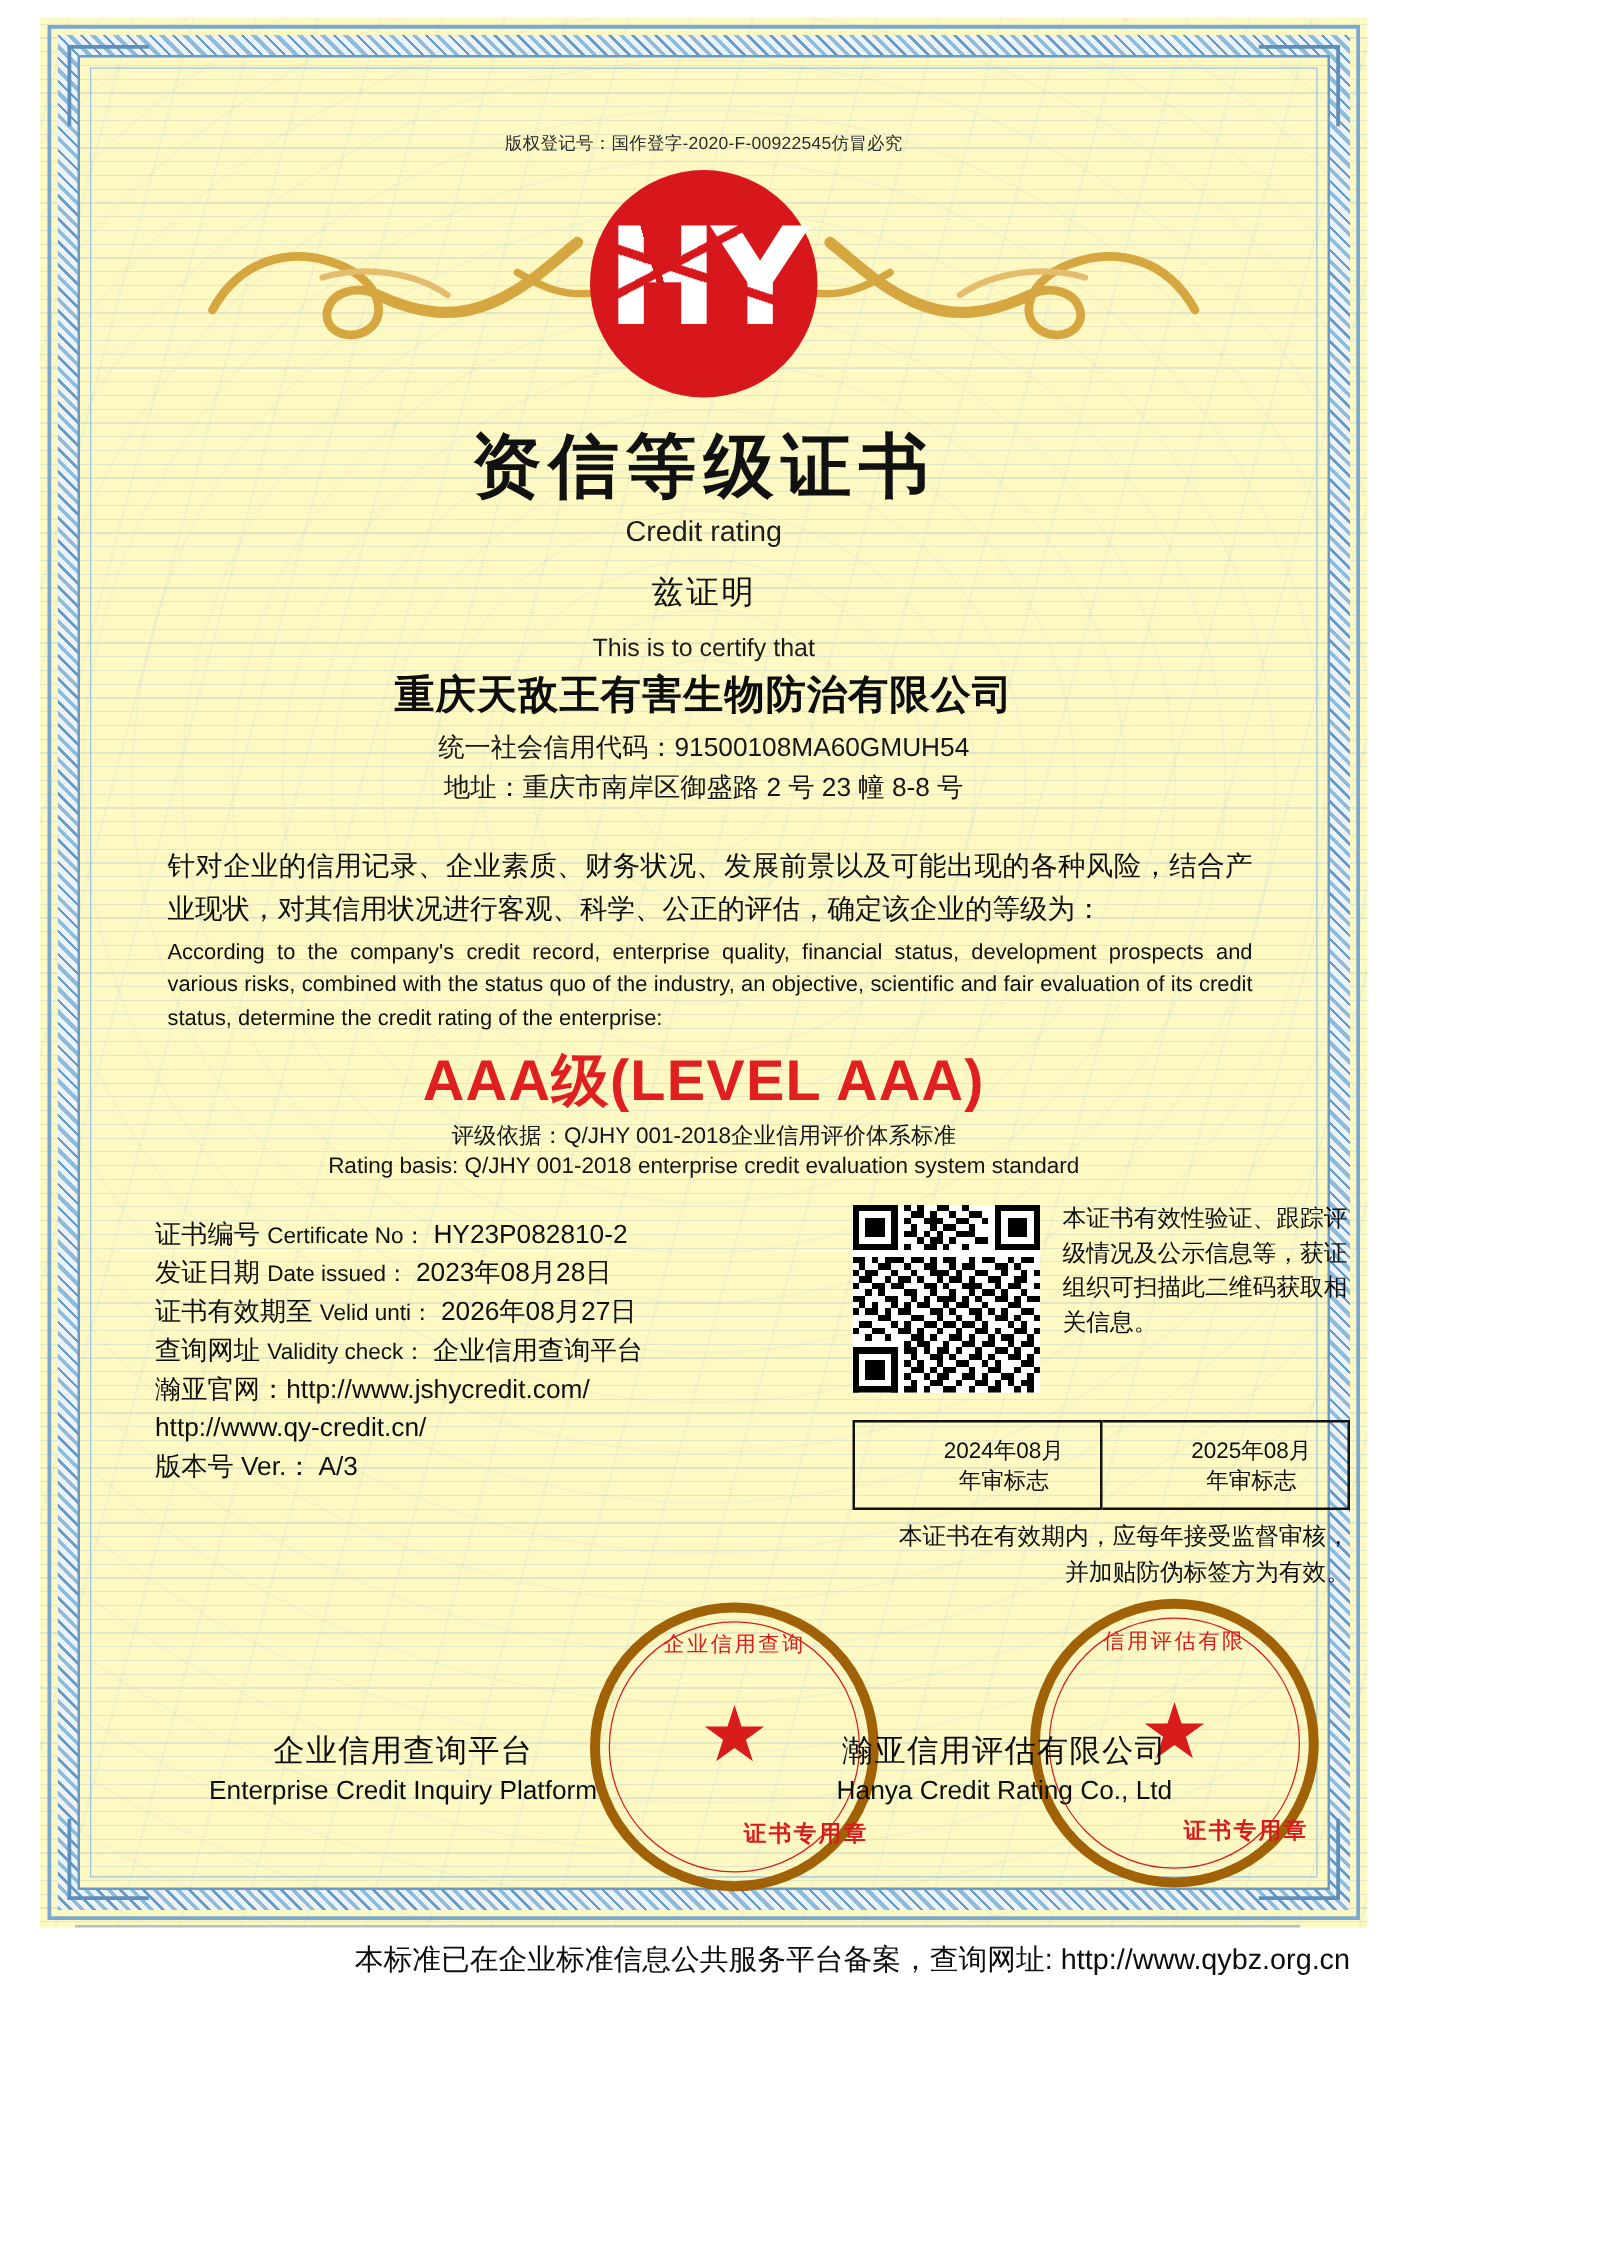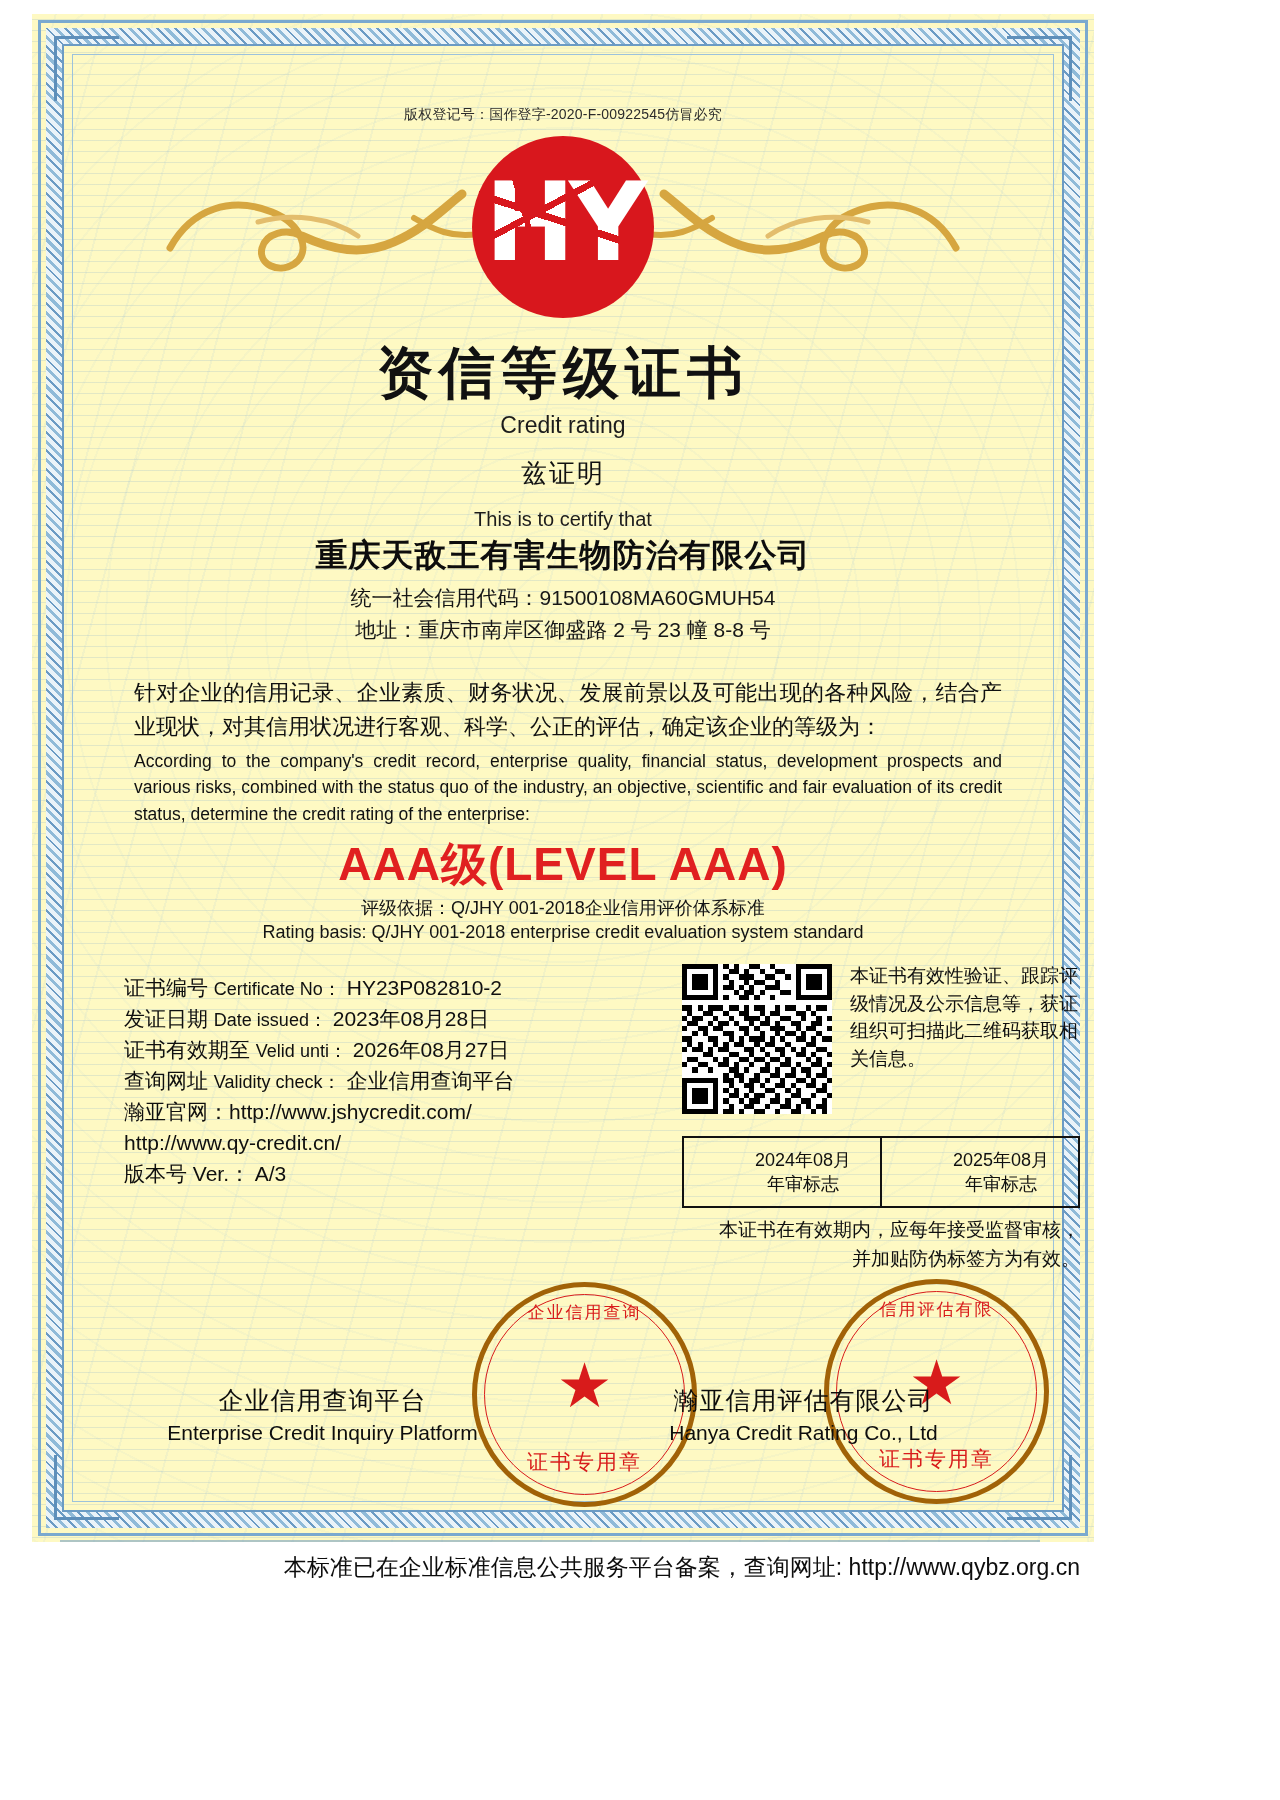--- a/index.html
+++ b/index.html
@@ -362,21 +362,21 @@
     line-height: 1.5;
     color: #0f0f0f;
   }
 
   
   .seal {
     position: absolute;
     width: 215px;
     height: 215px;
     border-radius: 50%;
-    border: 5px solid #a16207;
+    border: 8px solid #a16207;
     color: #d81b1b;
   }
   .seal.left { left: 390px; top: 1218px; }
   .seal.right { left: 742px; top: 1215px; }
   .seal-inner-ring {
     position: absolute;
     inset: 7px;
     border-radius: 50%;
     border: 1.5px solid #d81b1b;
   }
@@ -393,23 +393,23 @@
     position: absolute;
     left: 0; right: 0; top: 14px;
     text-align: center;
     font-size: 17px;
     letter-spacing: 2px;
   }
   .seal-bottom {
     position: absolute;
     left: 0; right: 0;
     bottom: 26px;
-    text-align: center;
-    font-size: 21px;
-    font-weight: normal;
+    text-align: right;
+    font-size: 18px;
+    font-weight: bold;
     letter-spacing: 2px;
   }
 
   
   .org-names {
     position: absolute;
     top: 1320px;
     left: 0;
     right: 0;
     display: flex;

